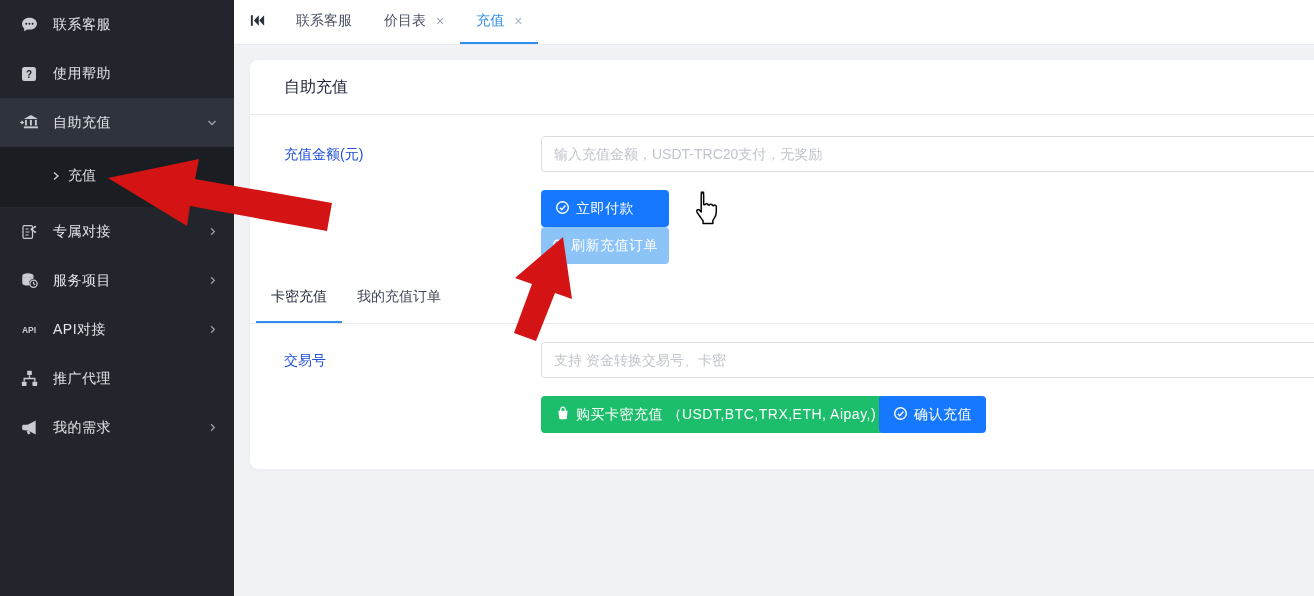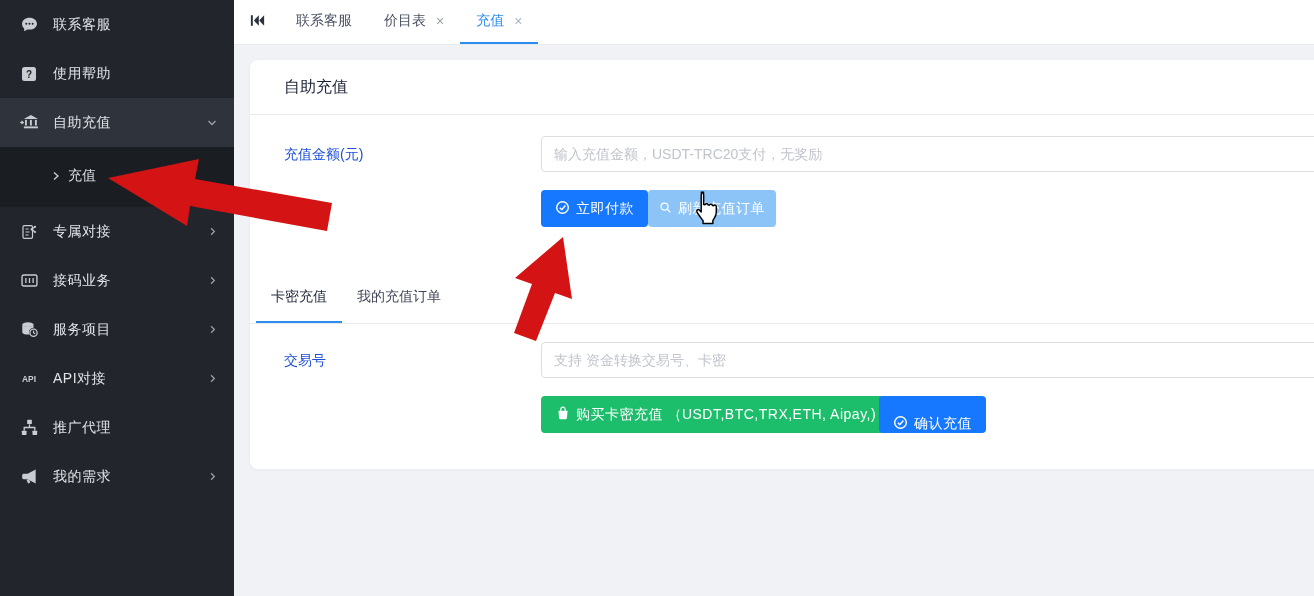--- a/index.html
+++ b/index.html
@@ -36,23 +36,23 @@
   .card-title{position:absolute;left:34px;top:0;line-height:54px;font-size:16px;color:#1c2438;}
   .form-label{position:absolute;left:34px;height:36px;line-height:36px;color:#1d4ed8;}
   .lbl-amount{top:76px;} .lbl-txn{top:282px;}
   .inp{position:absolute;left:291px;width:800px;height:36px;box-sizing:border-box;border:1px solid #dcdee2;border-radius:4px;padding:0 12px;font-size:14px;color:#17233d;outline:none;font-family:inherit;background:#fff;}
   .inp::placeholder{color:#c0c4cc;}
   .inp-amount{top:76px;} .inp-txn{top:282px;}
   .btn{display:inline-flex;align-items:center;gap:6px;height:37px;border:none;border-radius:4px;color:#fff;font-size:14px;font-family:inherit;cursor:pointer;letter-spacing:.5px;}
   .btn-primary{background:var(--primary);padding:0 14px;}
   .btn-light{background:var(--primary-light);padding:0 11px;}
   .btn-success{background:var(--success);padding:4px 15px;}
-  .btn-row1{position:absolute;left:291px;top:130px;display:flex;}
+  .btn-row1{position:absolute;left:291px;top:130px;display:flex;flex-direction:column;}
   .buy-btn{position:absolute;left:291px;top:336px;}
-  .confirm-btn{position:absolute;left:629px;top:336px;align-items:flex-end;}
+  .confirm-btn{position:absolute;left:629px;top:336px;}
   .subtabs{position:absolute;left:0;right:0;top:228px;height:36px;box-sizing:border-box;border-bottom:1px solid #e8eaec;display:flex;padding-left:6px;}
   .subtab{padding:0 15px;display:flex;align-items:flex-start;box-sizing:border-box;border-bottom:2px solid transparent;color:#42485a;cursor:pointer;}
   .subtab.active{border-bottom-color:var(--tab-active);color:#252c3d;}
   
   .overlay{position:absolute;z-index:50;pointer-events:none;}
   .arrow-fill{fill:var(--arrow-red);}
 </style>
 </head>
 <body>
 
@@ -123,34 +123,20 @@
         </svg>
     </span>
     <span class="s-label">专属对接</span>
     <span class="s-chev">
       <svg viewBox="0 0 12 12" width="11" height="11">
           <path d="M4.5 2.5 L8 6 4.5 9.5" stroke="currentColor" stroke-width="1.4" fill="none"></path>
         </svg>
     </span>
   </div>
 
-  <div class="s-item">
-    <span class="s-icon">
-      <svg viewBox="0 0 16 16" width="17" height="17" fill="none" stroke="currentColor" stroke-width="1.3">
-          <rect x="1" y="2.8" width="14" height="10.4" rx="1.5"></rect>
-          <path d="M4.6 5.6 v4.8 M8 5.6 v4.8 M11.4 5.6 v4.8" stroke-width="1.2"></path>
-        </svg>
-    </span>
-    <span class="s-label">接码业务</span>
-    <span class="s-chev">
-      <svg viewBox="0 0 12 12" width="11" height="11">
-          <path d="M4.5 2.5 L8 6 4.5 9.5" stroke="currentColor" stroke-width="1.4" fill="none"></path>
-        </svg>
-    </span>
-  </div>
 
   <div class="s-item">
     <span class="s-icon">
       <svg viewBox="0 0 16 16" width="17" height="17">
           <ellipse cx="6.5" cy="3.4" rx="5.3" ry="2.2" fill="currentColor"></ellipse>
           <path d="M1.2 3.8 v6.8 c0 1.2 2.4 2.2 5.3 2.2 .55 0 1.1 0 1.6-.1 -.35-.6-.55-1.3-.55-2.1 0-2.2 1.7-4 3.85-4.25 .3-.03.4-.05.4-.05 V3.8 c-1 1-3 1.6-5.3 1.6 S2.2 4.8 1.2 3.8 z" fill="currentColor"></path>
           <circle cx="11.8" cy="11" r="3.4" fill="none" stroke="currentColor" stroke-width="1.2"></circle>
           <path d="M11.8 9.2 v1.9 l1.5.9" stroke="currentColor" stroke-width="1.1" fill="none"></path>
         </svg>
     </span>

